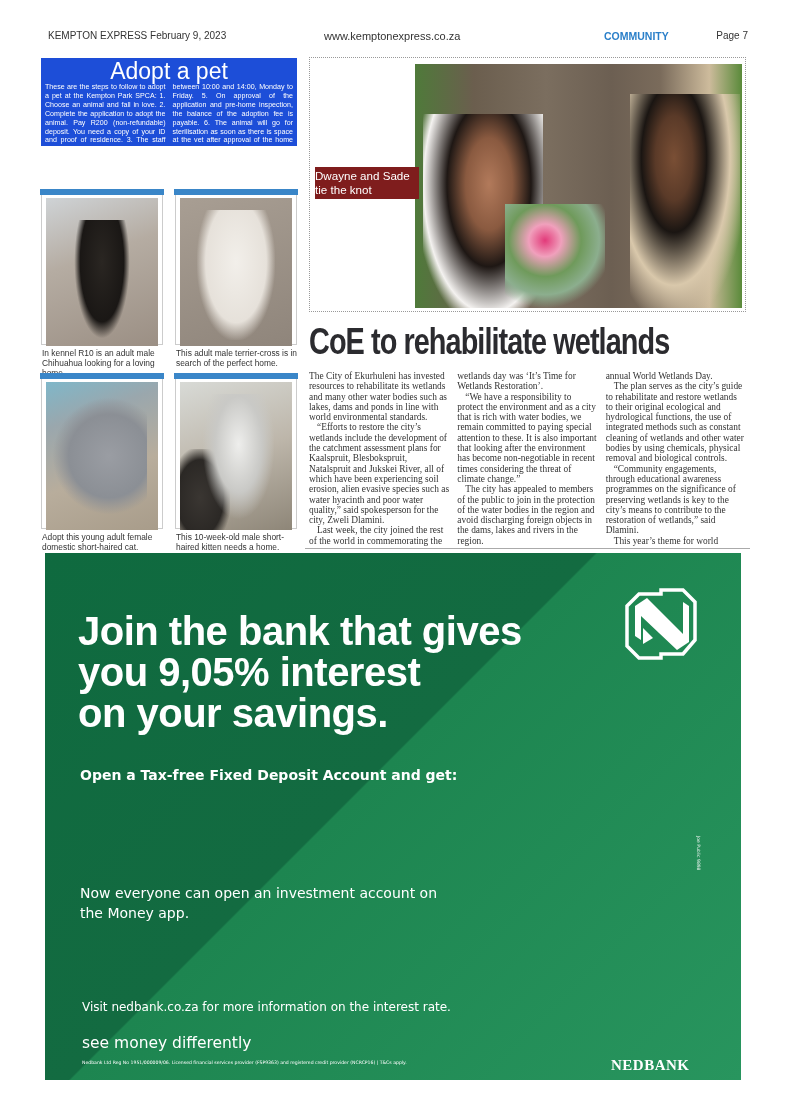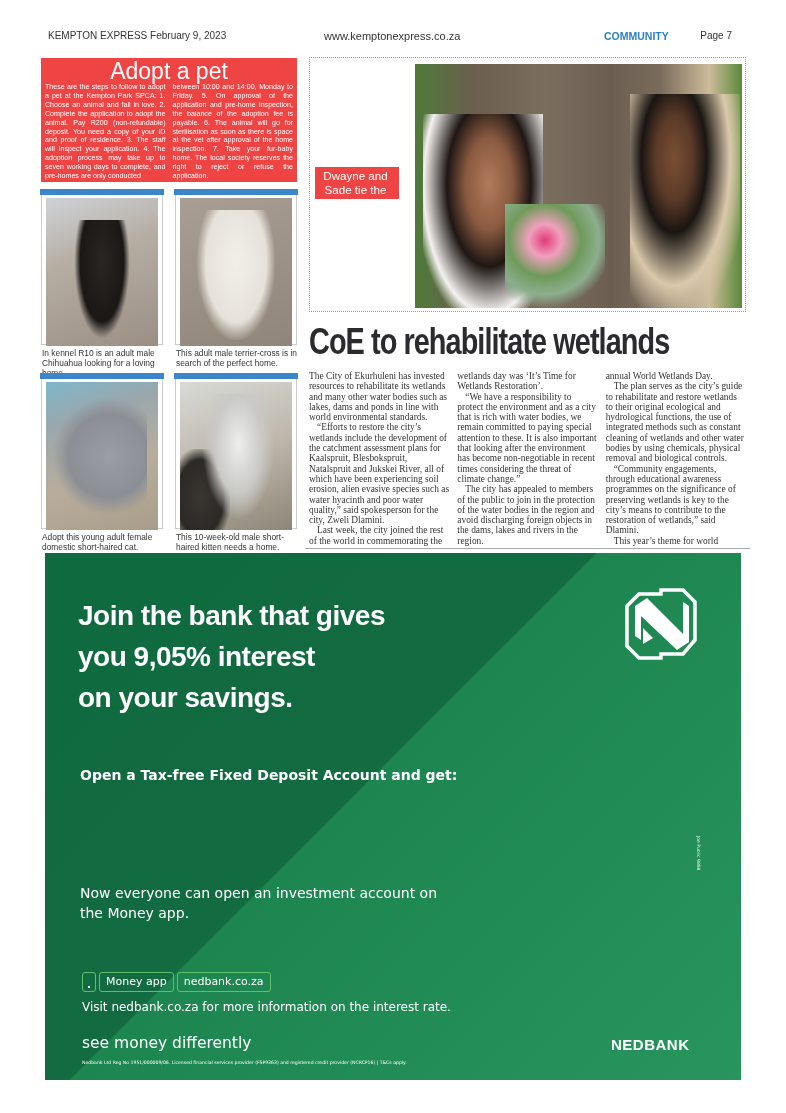--- a/index.html
+++ b/index.html
@@ -2,24 +2,24 @@
 <html><head>
 <meta charset="utf-8">
 <style>
   *{box-sizing:border-box;margin:0;padding:0}
   body{width:786px;height:1113px;background:#fff;font-family:"Liberation Sans",sans-serif;position:relative;overflow:hidden;color:#222}
   .header{position:absolute;left:48px;top:30px;width:700px;height:14px;font-size:10px;color:#333}
   .header span{position:absolute;top:0}
   .hdr-pub{left:0}
   .hdr-url{left:276px;font-size:11px}
   .hdr-sec{left:556px;color:#2a7fc9;font-weight:bold;font-size:10.5px}
-  .hdr-page{right:16px}
+  .hdr-page{right:0}
 
   
-  .adopt{position:absolute;left:41px;top:58px;width:256px;height:124px;background:#ef4444;color:#fff}
+  .adopt{position:absolute;left:41px;top:58px;width:256px;height:88px;background:#1d4ed8;color:#fff}
   .adopt h2{font-weight:normal;font-size:23px;text-align:center;line-height:24px;margin-top:1px}
   .adopt .cols{display:flex;gap:7px;padding:0 4px;font-size:7.1px;line-height:8.9px}
   .adopt .col{flex:1;text-align:justify}
 
   .pet{position:absolute;width:122px}
   .pet .bar{height:6px;background:#3a86c8;margin:0 -1px}
   .pet .frame{border:1px solid #ccc;border-top:none;padding:3px 4px 0 4px;height:150px}
   .pet .img{width:100%;height:148px}
   .pet .cap{font-size:8.4px;line-height:10px;color:#333;margin-top:3px;padding-left:1px}
   .img-dog1{background:linear-gradient(160deg,#cfd3d6 0%,#b5aca2 40%,#9b8f84 100%);position:relative}
@@ -31,48 +31,48 @@
   .img-cat2{background:linear-gradient(160deg,#d8dad6 0%,#bdb6aa 50%,#8e8678 100%);position:relative}
   .img-cat2::after{content:"";position:absolute;left:20%;top:8%;width:65%;height:85%;background:radial-gradient(ellipse at 50% 40%,#eeeeec 0%,#c9c9c6 45%,transparent 70%)}
   .img-cat2::before{content:"";position:absolute;left:0;bottom:0;width:45%;height:55%;background:radial-gradient(ellipse at 40% 60%,#3a3632 0%,#2b2825 55%,transparent 75%)}
 
   
   .wedding{position:absolute;left:309px;top:57px;width:437px;height:255px;border:1px dotted #999}
   .wed-photo{position:absolute;left:105px;top:6px;width:327px;height:244px;background:linear-gradient(90deg,#4f7a3a 0%,#6b5e4e 18%,#7b6e5f 40%,#6c5f52 60%,#7a6b5b 75%,#cdbb9c 90%,#5a8a3a 100%);overflow:hidden}
   .wed-photo .bride{position:absolute;left:8px;top:50px;width:120px;height:200px;background:radial-gradient(ellipse at 55% 35%,#b27a5b 0%,#8a5a40 25%,#1e1714 45%,#f4f2f0 70%,transparent 80%)}
   .wed-photo .groom{position:absolute;left:215px;top:30px;width:110px;height:214px;background:radial-gradient(ellipse at 40% 30%,#7a4f35 0%,#5a3a28 20%,#1a1512 35%,#d9c8ab 60%,transparent 80%)}
   .wed-photo .bouquet{position:absolute;left:90px;top:140px;width:100px;height:104px;background:radial-gradient(circle at 40% 35%,#e23a7a 0%,#f0a0bc 18%,#6f9a5b 40%,#8cae8e 60%,transparent 75%)}
-  .wed-title{position:absolute;left:5px;top:109px;width:84px;height:32px;background:#ef4444;color:#fff;font-size:11.6px;line-height:14px;text-align:center;padding:2px 3px 0 0}
+  .wed-title{position:absolute;left:5px;top:109px;width:104px;height:32px;background:#7f1d1d;color:#fff;font-size:11.6px;line-height:14px;text-align:left;padding:2px 3px 0 0}
   .wed-text{position:absolute;left:2px;top:146px;width:99px;font-size:8.1px;line-height:10.3px;text-align:right;color:#333}
 
   .coe-title{position:absolute;left:309px;top:321px;width:437px;font-family:"Liberation Sans",sans-serif;font-weight:bold;font-size:37px;line-height:42px;color:#2b2b2f;letter-spacing:-1.2px;transform:scaleX(0.78);transform-origin:left;white-space:nowrap}
   .coe-body{position:absolute;left:309px;top:371px;width:437px;display:flex;gap:8px;font-family:"Liberation Serif",serif;font-size:9.4px;line-height:10.3px;color:#333}
   .coe-body .col{flex:1}
   .coe-body p{text-indent:0}
   .coe-body p.ind{text-indent:8px}
   .sep{position:absolute;left:305px;top:548px;width:445px;height:1px;background:#aaa}
 
   
   .ad{position:absolute;left:45px;top:553px;width:696px;height:527px;background:linear-gradient(135deg,#0f6a3f 0%,#136b41 45%,#1d8550 45.2%,#28955e 100%);color:#fff;font-family:"DejaVu Sans",sans-serif;overflow:hidden}
-  .ad h1{position:absolute;left:33px;top:42px;font-size:28px;line-height:41px;font-weight:bold;letter-spacing:-0.5px;font-family:"Liberation Sans",sans-serif}
+  .ad h1{position:absolute;left:33px;top:58px;font-size:40px;line-height:41px;font-weight:bold;letter-spacing:-0.5px;font-family:"Liberation Sans",sans-serif}
   .ad .logo{position:absolute;left:580px;top:35px;width:72px;height:72px}
   .ad .sub{position:absolute;left:35px;top:214px;font-size:14px;font-weight:bold}
   .ad ul{position:absolute;left:20px;top:240px;list-style:none;font-size:14px;line-height:20px;font-weight:normal}
   .ad ul li{padding-left:16px;position:relative}
   .ad ul li::before{content:"·";position:absolute;left:0;top:0}
   .ad .p1{position:absolute;left:35px;top:330px;font-size:14px;line-height:20px;width:360px}
   .ad .p2{position:absolute;left:35px;top:378px;font-size:14px}
   .ad .chips{position:absolute;left:37px;top:419px;display:flex;gap:3px}
   .ad .chip{border:1.5px solid #5fbf6a;border-radius:3px;height:20px;font-size:11px;line-height:17px;padding:0 6px;color:#fff}
   .ad .chip.icon{width:14px;padding:0;position:relative}
   .ad .chip.icon::after{content:"";position:absolute;left:5px;bottom:3px;width:2px;height:2px;background:#fff}
   .ad .visit{position:absolute;left:37px;top:447px;font-size:12px}
   .ad .tag{position:absolute;left:37px;top:481px;font-size:15.5px}
   .ad .legal{position:absolute;left:37px;top:507px;font-size:4.6px;white-space:nowrap}
-  .ad .brand{position:absolute;left:566px;top:483px;font-size:15px;font-weight:bold;letter-spacing:0.5px;font-family:Liberation Sans, sans-serif}
+  .ad .brand{position:absolute;left:566px;top:504px;font-size:15px;font-weight:bold;letter-spacing:0.5px;font-family:Liberation Serif, serif}
   .ad .vert{position:absolute;left:656px;top:283px;font-size:4.5px;transform:rotate(90deg);transform-origin:left top;white-space:nowrap;opacity:0.9}
 </style>
 </head>
 <body>
 
 <div class="header">
   <span class="hdr-pub">KEMPTON EXPRESS February 9, 2023</span>
   <span class="hdr-url">www.kemptonexpress.co.za</span>
   <span class="hdr-sec">COMMUNITY</span>
   <span class="hdr-page">Page 7</span>
@@ -151,23 +151,18 @@
     <div>you 9,05% interest</div>
     <div>on your savings.</div>
   </h1>
   <svg class="logo" viewBox="0 0 72 72">
     <polygon points="14,6 36,6 36,2 58,2 70,14 70,52 58,66 36,66 36,70 14,70 2,58 2,18" fill="none" stroke="#fff" stroke-width="3.5"></polygon>
     <polygon points="10,18 22,10 58,46 58,14 64,18 64,54 52,62 16,28 16,52 10,48" fill="#fff"></polygon>
     <polygon points="18,40 28,50 18,56" fill="#fff"></polygon>
   </svg>
   <div class="sub">Open a Tax-free Fixed Deposit Account and get:</div>
   <div class="p1">Now everyone can open an investment account on the Money app.</div>
-  <div class="chips">
-    <div class="chip icon"></div>
-    <div class="chip">Money app</div>
-    <div class="chip">nedbank.co.za</div>
-  </div>
   <div class="visit">Visit nedbank.co.za for more information on the interest rate.</div>
   <div class="tag">see money differently</div>
   <div class="legal">Nedbank Ltd Reg No 1951/000009/06. Licensed financial services provider (FSP9363) and registered credit provider (NCRCP16) | T&amp;Cs apply.</div>
   <div class="brand">NEDBANK</div>
   <div class="vert">Joe Public 9898</div>
 </div>
 
 </body></html>

